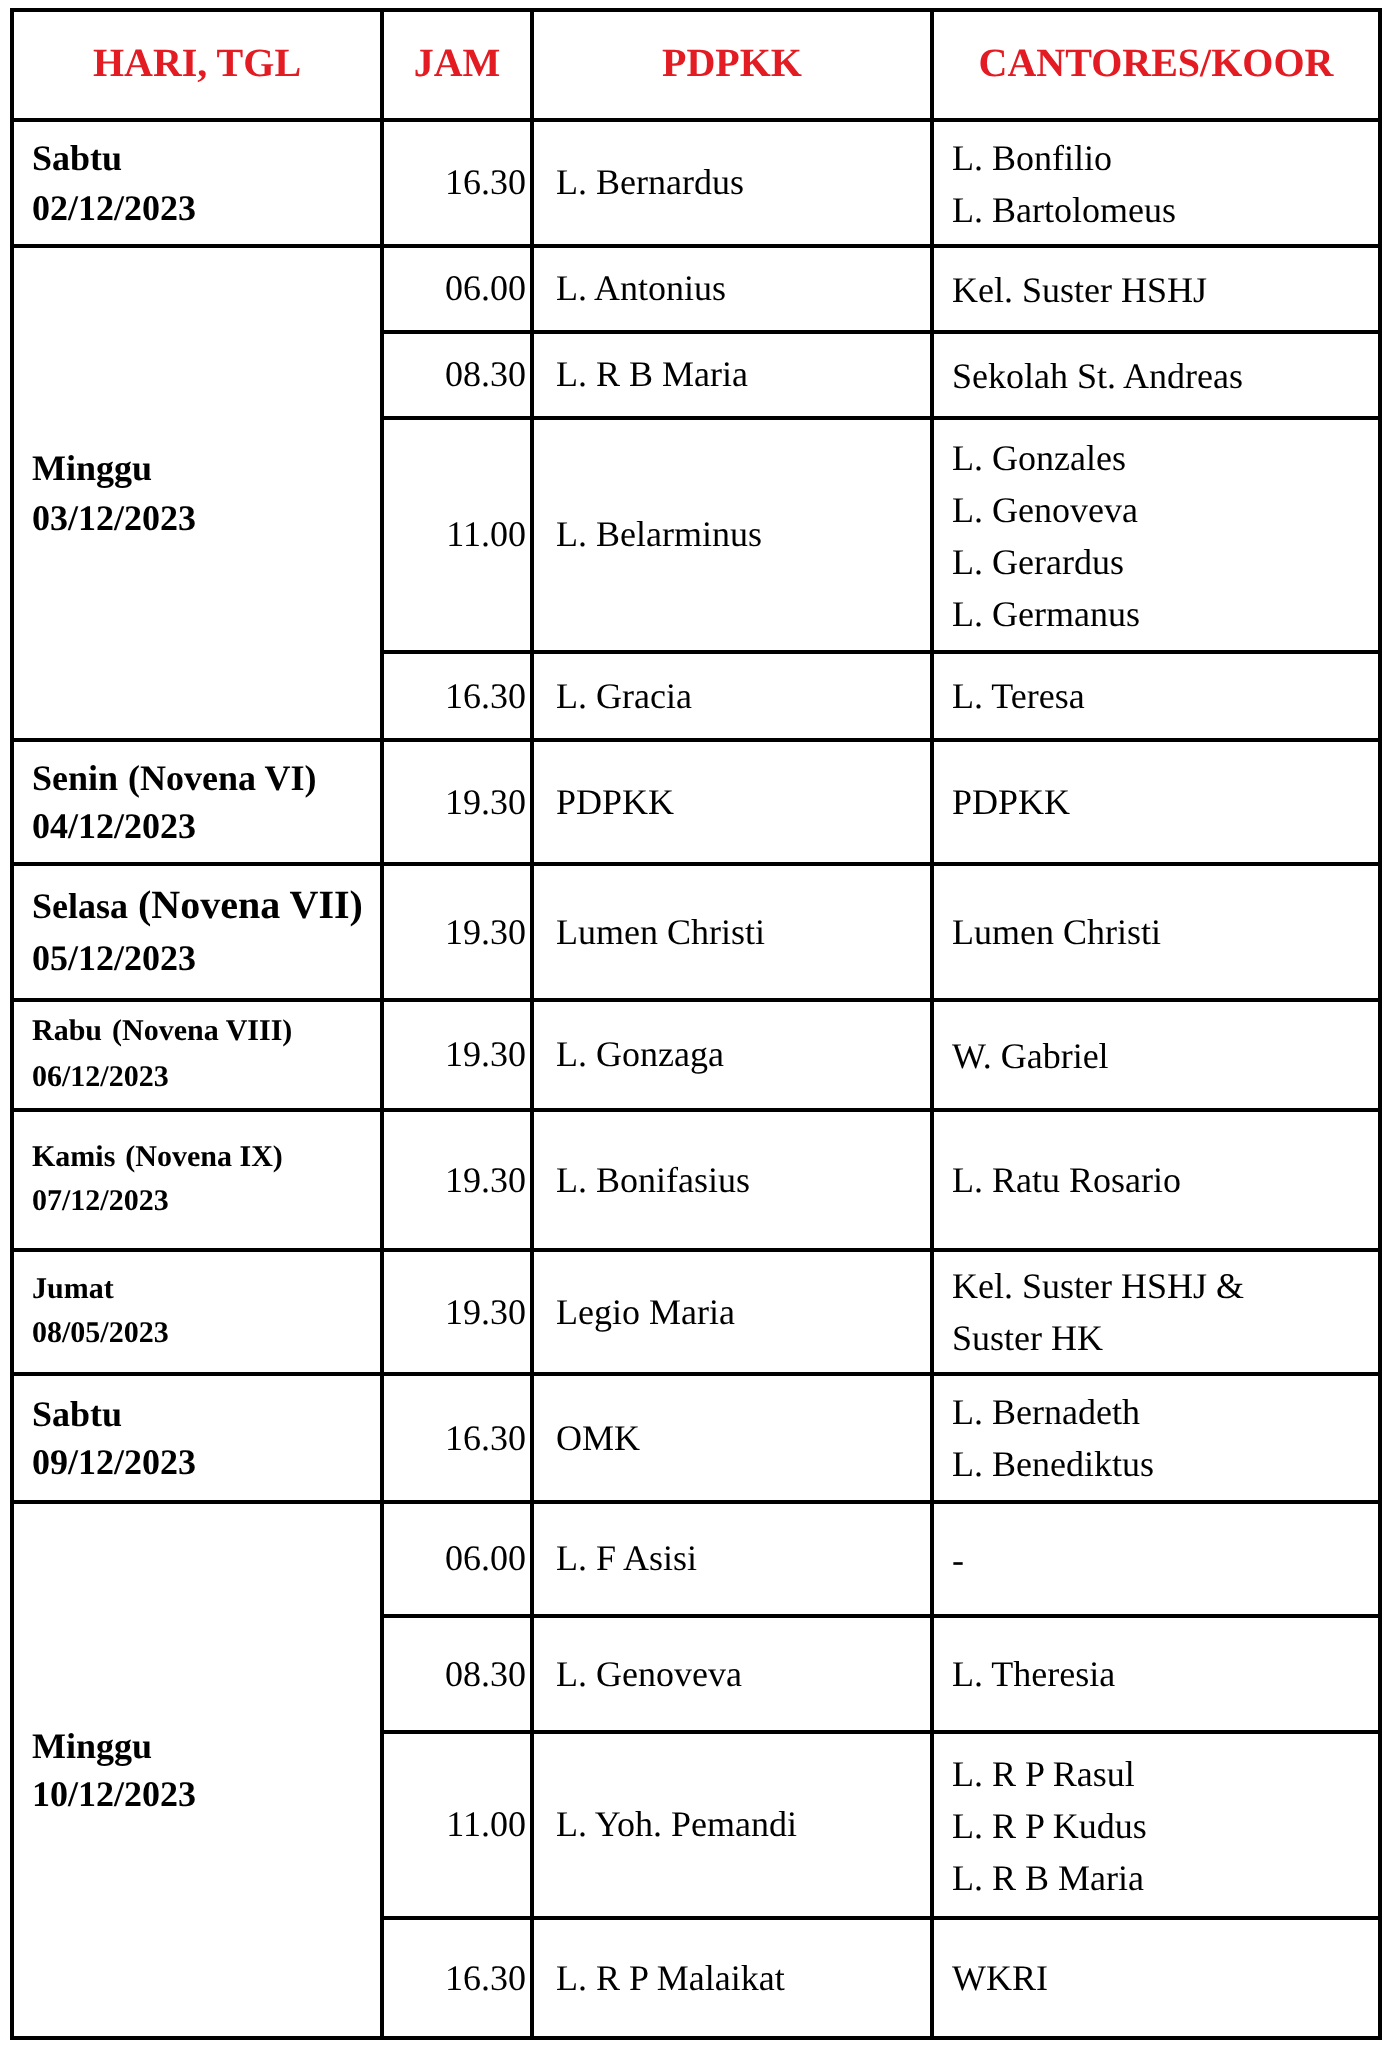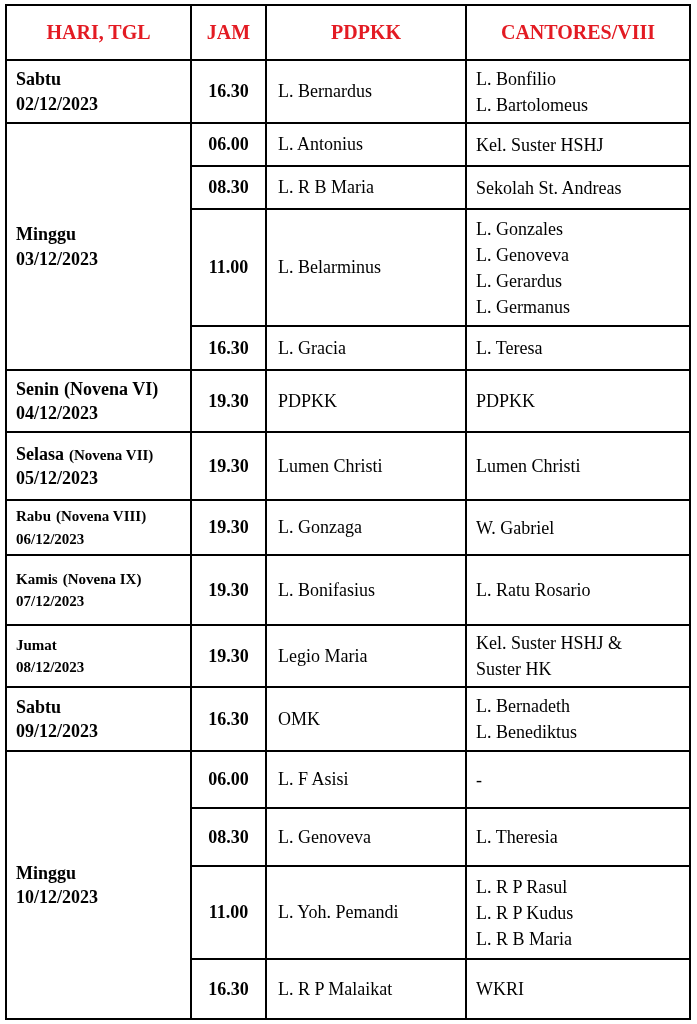--- a/index.html
+++ b/index.html
@@ -41,25 +41,25 @@
     padding: 2px 2px;
   }
   td.daycell {
     padding: 4px 4px 4px 9px;
     font-weight: bold;
     font-size: 18px;
     line-height: 1.35;
   }
   td.daycell.sm { font-size: 15px; line-height: 1.5; }
   .paren { margin-left: 5px; margin-top: 24px; }
-  .paren.sm { font-size: 15px; }
+  .paren.sm { font-size: 20px; }
   .paren:empty { display: none; }
   td.jamcell {
-    text-align: center;
-    font-weight: bold;
+    text-align: right;
+    font-weight: normal;
     font-size: 18px;
     padding: 2px;
   }
   td.tatibcell {
     font-size: 18px;
     padding: 4px 4px 4px 11px;
   }
   td.koorcell {
     font-size: 18px;
     padding: 4px 4px 4px 9px;
@@ -77,21 +77,21 @@
         <col class="c-jam">
         <col class="c-tatib">
         <col class="c-koor">
     </colgroup>
 
     <tbody>
         <tr style="height:55px">
       <th class="colhead">HARI, TGL</th>
       <th class="colhead">JAM</th>
       <th class="colhead">PDPKK</th>
-      <th class="colhead">CANTORES/VIII</th>
+      <th class="colhead">CANTORES/KOOR</th>
     </tr>
 
     <tr style="height:63px">
       <td class="daycell">
         <div class="dayline"><span>Sabtu</span></div>
         <div class="dateline">02/12/2023</div>
       </td>
       <td class="jamcell">16.30</td>
       <td class="tatibcell">L. Bernardus</td>
       <td class="koorcell">
@@ -180,21 +180,21 @@
       <td class="jamcell">19.30</td>
       <td class="tatibcell">L. Bonifasius</td>
       <td class="koorcell">
         <div>L. Ratu Rosario</div>
       </td>
     </tr>
 
     <tr style="height:62px">
       <td class="daycell sm">
         <div class="dayline"><span>Jumat</span></div>
-        <div class="dateline">08/12/2023</div>
+        <div class="dateline">08/05/2023</div>
       </td>
       <td class="jamcell">19.30</td>
       <td class="tatibcell">Legio Maria</td>
       <td class="koorcell">
         <div>Kel. Suster HSHJ &amp;</div>
         <div>Suster HK</div>
       </td>
     </tr>
 
     <tr style="height:64px">

